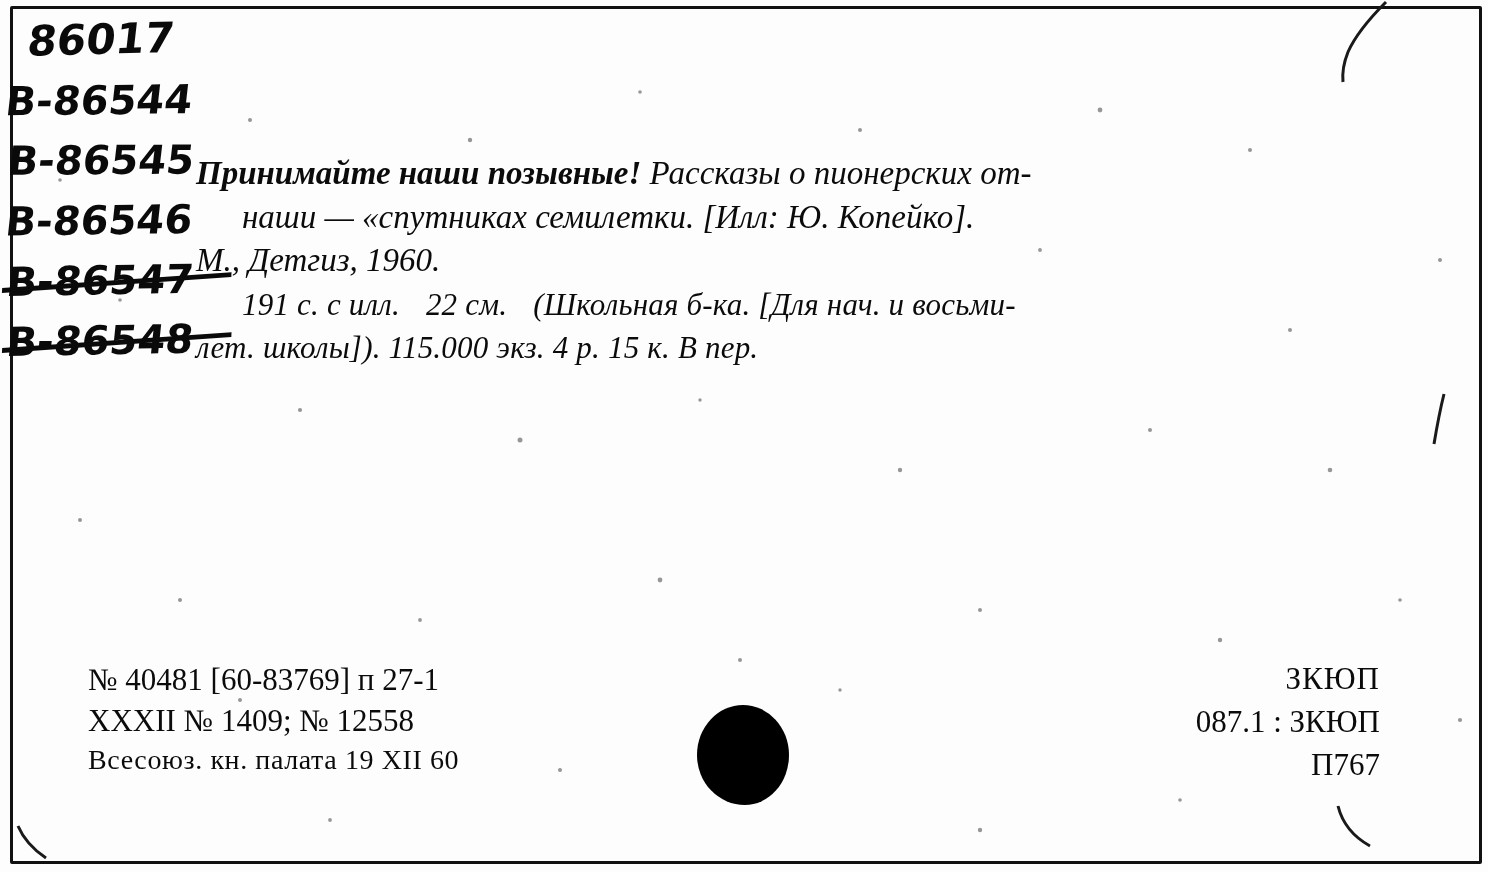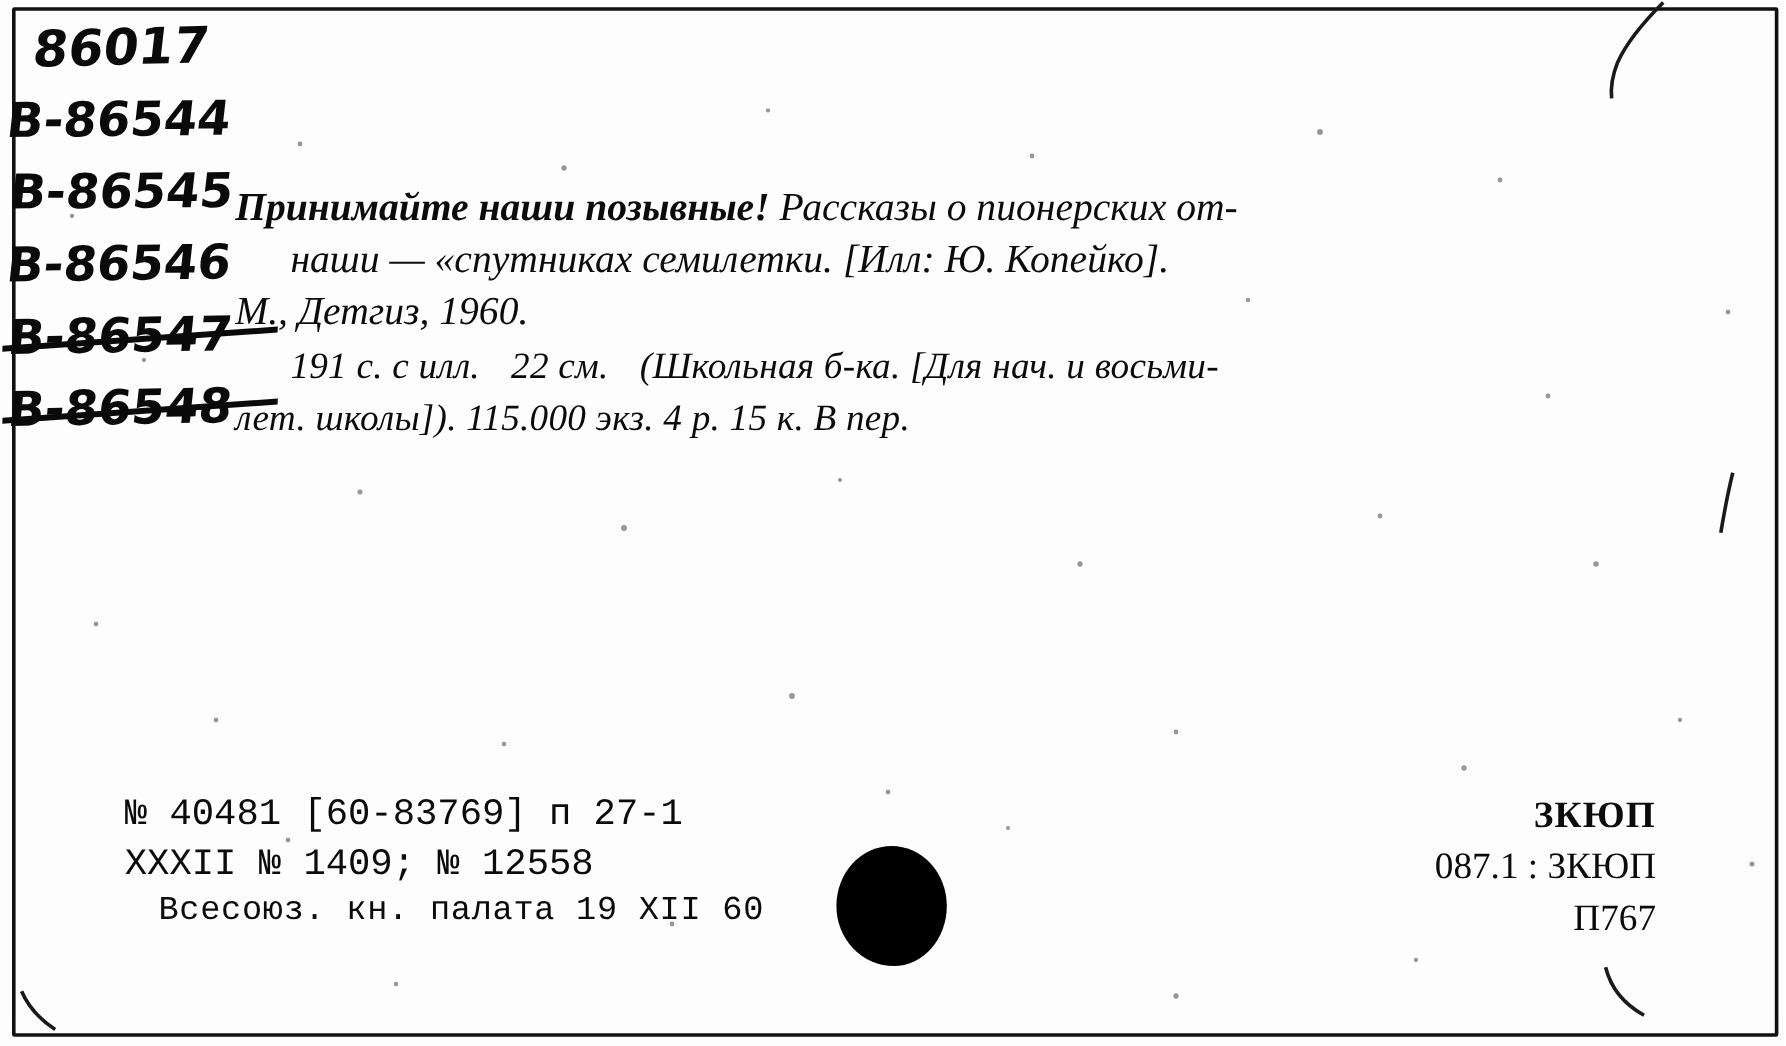--- a/index.html
+++ b/index.html
@@ -102,38 +102,37 @@
     left: 260px;
     top: 490px;
     font-size: 30px;
     letter-spacing: 1.1px;
   }
   .dash-lead { letter-spacing: 2px; }
 
   
   .imprint {
     position: absolute;
-    left: 104px;
+    left: 88px;
     top: 660px;
     font-size: 31px;
     line-height: 1.32;
-    font-family: Liberation Mono, monospace;
-  }
-  .imprint .small { font-size: 28px; letter-spacing: .6px; margin-left: 28px; }
+  }
+  .imprint .small { font-size: 28px; letter-spacing: .6px; }
 
   
   .classification {
     position: absolute;
     right: 108px;
     top: 658px;
     text-align: right;
     font-size: 31px;
     line-height: 1.38;
   }
-  .classification .bold { font-weight: 700; letter-spacing: 1px; text-align: right; }
+  .classification .bold { font-weight: 400; letter-spacing: 1px; text-align: right; }
 
   
   .blot {
     position: absolute;
     left: 697px;
     top: 705px;
     width: 92px;
     height: 100px;
     background: #000;
     border-radius: 50% 50% 48% 52% / 50% 50% 50% 50%;

